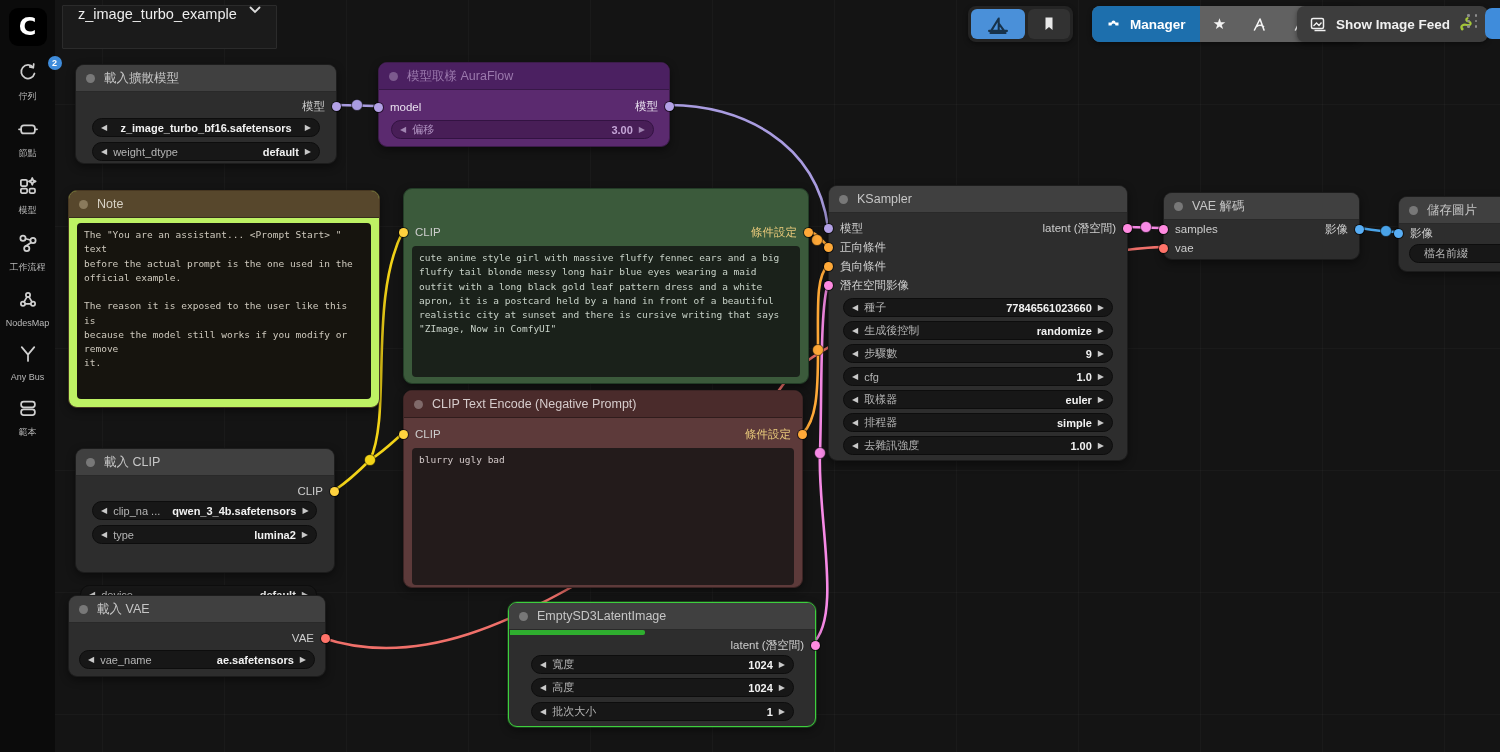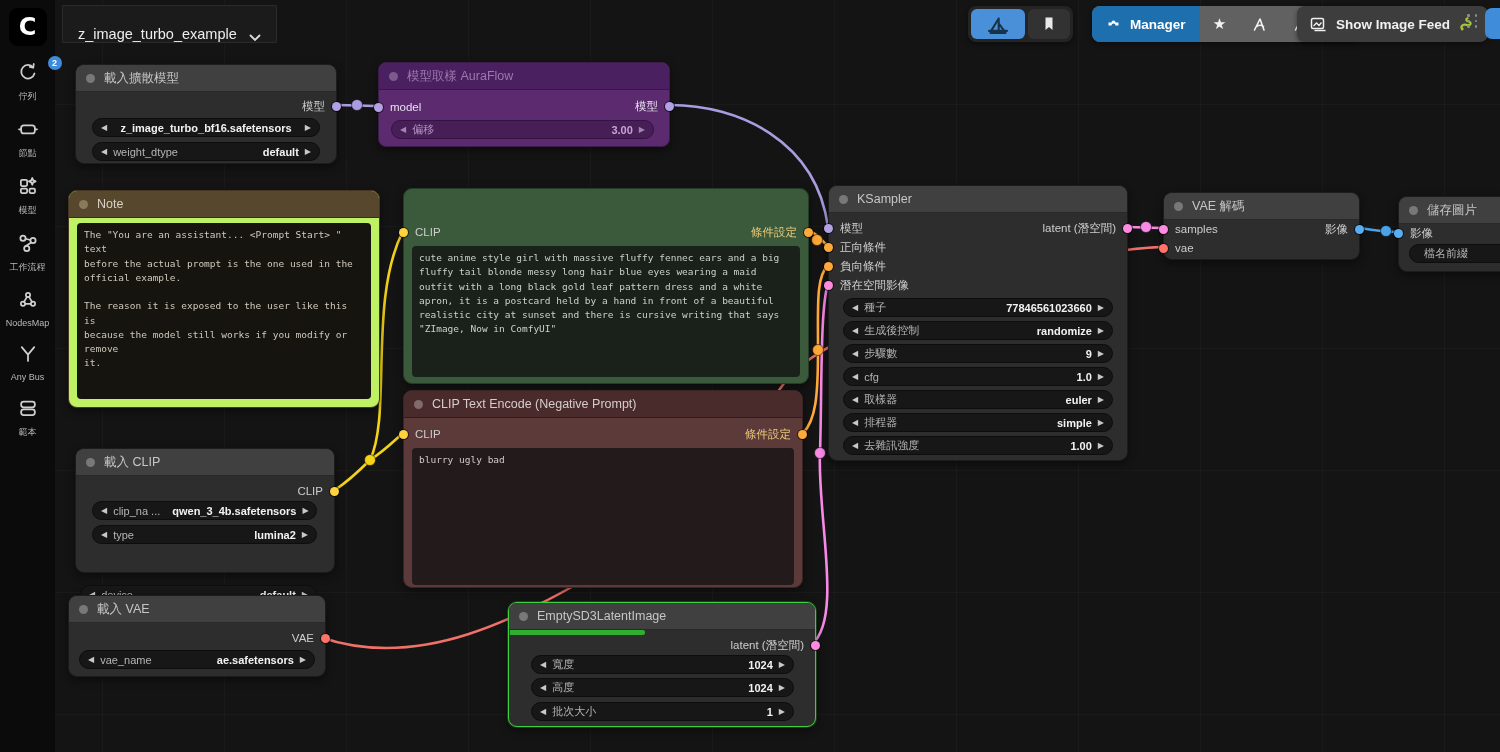--- a/index.html
+++ b/index.html
@@ -19,22 +19,22 @@
     font-size:24px; font-family:"DejaVu Sans",sans-serif; }
   .sb-item { margin-top:16px; display:flex; flex-direction:column; align-items:center; gap:4px;
     width:100%; cursor:pointer; position:relative; }
   .sb-item svg { stroke:#cfcfcf; fill:none; stroke-width:1.4; stroke-linecap:round; stroke-linejoin:round; }
   .sb-label { font-size:9px; color:#b9b9b9; white-space:nowrap; }
   .sb-badge { position:absolute; top:-6px; left:30px; min-width:14px; height:14px; background:#3f8cdb;
     border-radius:8px; color:#fff; font-size:9px; display:flex; align-items:center; justify-content:center;
     padding:0 3px; font-weight:bold; }
 
   
-  .wf-tab { position:absolute; left:62px; top:5px; height:38px; background:#1b1b1b;
-    border:1px solid #2b2b2b; border-radius:1px; display:flex; align-items:flex-end; gap:12px;
+  .wf-tab { position:absolute; left:62px; top:5px; height:44px; background:#1b1b1b;
+    border:1px solid #2b2b2b; border-radius:1px; display:flex; align-items:flex-start; gap:12px;
     padding:0 15px; z-index:30; cursor:pointer; }
   .wf-title { color:#ededed; font-size:14.5px; }
   .tb { position:absolute; top:6px; height:36px; z-index:30; display:flex; align-items:stretch;
     border-radius:8px; box-shadow:0 2px 5px rgba(0,0,0,.4); }
   .tb-g1 { left:968px; background:#242424; padding:3px; gap:3px; }
   .tb-btn { border-radius:6px; display:flex; align-items:center; justify-content:center; cursor:pointer; }
   .tb-g1 .b-graph { width:54px; background:#4a90d9; }
   .tb-g1 .b-mark  { width:42px; background:#323232; }
   .tb-g2 { left:1092px; background:#616161; border-radius:8px; overflow:hidden; }
   .seg-manager { background:#1d6fad; display:flex; align-items:center; gap:8px; padding:4px 14px;
@@ -79,21 +79,21 @@
 
   .n-green { background:#3b5a3b; border-color:#233d27; }
   .n-green .node-header { background:#2c4a2e; color:#cfd6cf; }
   .ta-green { background:#1a211a; color:#c9d3c9; }
   .n-red { background:#5d3a3a; border-color:#3c2424; }
   .n-red .node-header { background:#4a2b2b; color:#d6cccc; }
   .ta-red { background:#231b1b; color:#d3c9c9; }
   .n-note { background:#bef264; border-color:#473721; }
   .n-note .node-header { background:#57472c; color:#d8d2c6; }
   .ta-note { background:#16140e; color:#cfcabe; }
-  .n-purple { background:#5b2a6f; border-color:#3c1c4a;border-radius:8px; }
+  .n-purple { background:#5b2a6f; border-color:#3c1c4a; }
   .n-purple .node-header { background:#4b2061; color:#9b79ad; border-bottom-color:rgba(0,0,0,.25); }
   .n-purple .widget { background:#481e57; border-color:#331342; color:#b193c2; }
   .n-purple .widget .wvalue { color:#c4a5d6; } .n-purple .arr { color:#a084b1; }
   .n-purple .port { color:#e9e0ef; }
   .n-selected { border:1.5px solid #3ecf3e; box-shadow:0 0 0 1px rgba(62,207,62,.25), 0 3px 9px rgba(0,0,0,.45); }
   .progress { position:absolute; left:1px; top:27px; height:5px; background:#2fae2f; border-radius:0 2px 2px 0; }
 
   svg.wires { position:absolute; inset:0; z-index:5; }
   svg.wires path { fill:none; stroke-width:2.6; stroke-linecap:round; }
   svg.wires circle { stroke:rgba(0,0,0,.5); stroke-width:1; }

